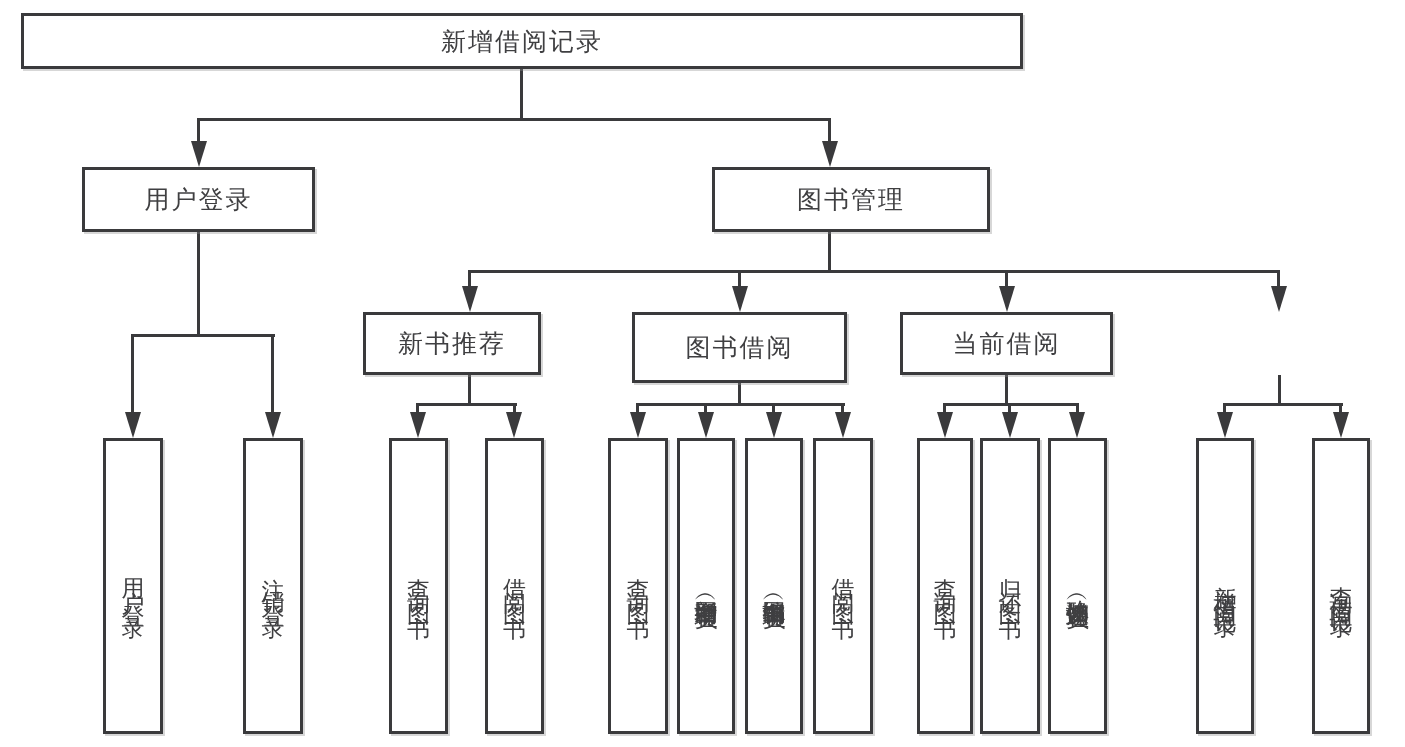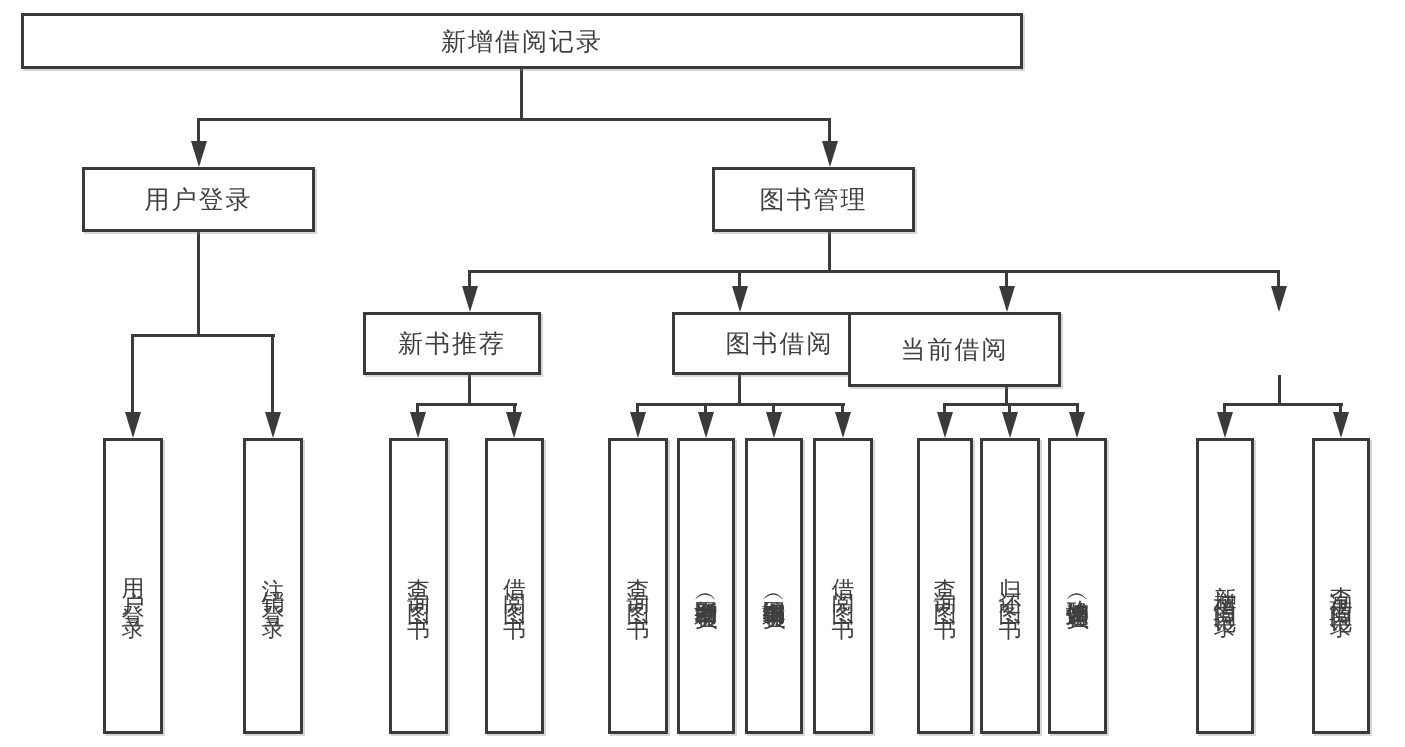--- a/index.html
+++ b/index.html
@@ -48,25 +48,25 @@
   }
 </style>
 </head>
 <body>
 
 <div class="canvas">
 
   <div class="box" style="left:21px;top:13px;width:1002px;height:56px;">新增借阅记录</div>
 
   <div class="box" style="left:82px;top:167px;width:233px;height:65px;">用户登录</div>
-  <div class="box" style="left:712px;top:167px;width:203px;height:65px;">图书管理</div>
+  <div class="box" style="left:712px;top:167px;width:278px;height:65px;">图书管理</div>
 
   <div class="box" style="left:363px;top:312px;width:178px;height:63px;">新书推荐</div>
-  <div class="box" style="left:632px;top:312px;width:215px;height:63px;margin-left:40px;">图书借阅</div>
-  <div class="box" style="left:848px;top:312px;width:213px;height:75px;">当前借阅</div>
+  <div class="box" style="left:632px;top:312px;width:215px;height:71px;">图书借阅</div>
+  <div class="box" style="left:900px;top:312px;width:213px;height:63px;">当前借阅</div>
 
   <div class="leaf ls4" style="left:103px;width:60px;">用户登录</div>
   <div class="leaf ls4" style="left:243px;width:60px;">注销登录</div>
 
   <div class="leaf ls4" style="left:389px;width:59px;">查询图书</div>
   <div class="leaf ls4" style="left:485px;width:59px;">借阅图书</div>
 
   <div class="leaf ls4" style="left:608px;width:60px;">查询图书</div>
   <div class="leaf ls0" style="left:677px;width:58px;">新增图书（管理员）</div>
   <div class="leaf ls0" style="left:745px;width:58px;">编辑图书（管理员）</div>

